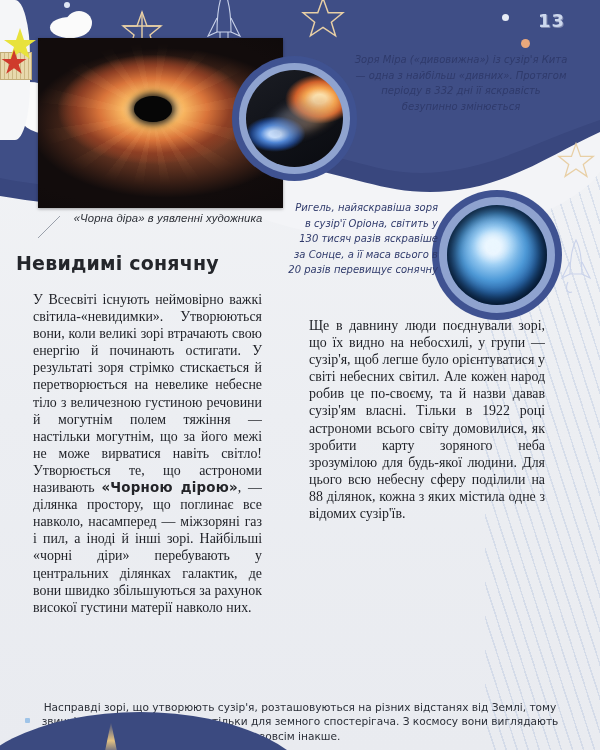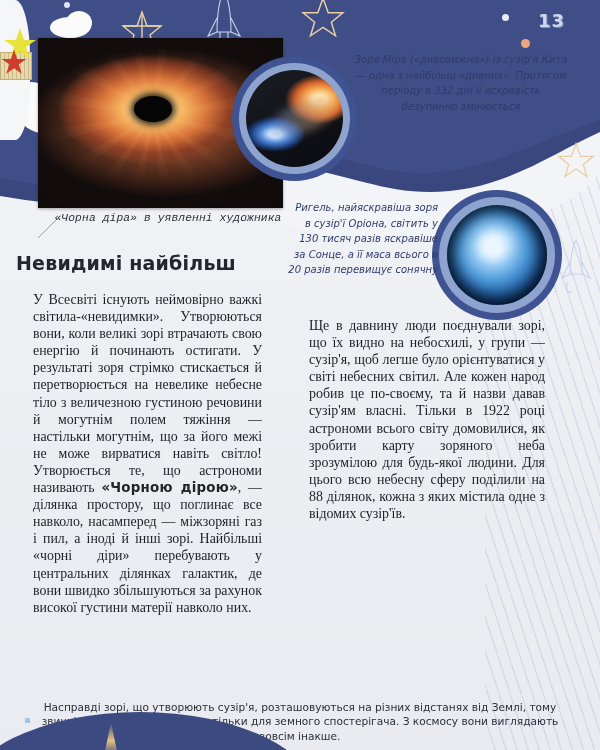--- a/index.html
+++ b/index.html
@@ -95,21 +95,21 @@
     background:
       radial-gradient(circle at 46% 42%, #eaf4ff 0 9%, #9fd0f5 22%, #4e9ad8 42%, #2b6aae 58%, #14447e 72%, #07243f 86%, #040d17 100%);
     box-shadow:inset 0 0 14px 6px rgba(2,10,22,.85);}
   .rigel-glow{position:absolute;left:28px;top:24px;width:44px;height:36px;border-radius:50%;
     background:radial-gradient(ellipse at 40% 40%, rgba(235,248,255,.85), rgba(150,210,245,0) 70%);
     filter:blur(3px);}
 
   
   .cap-photo{
     position:absolute;left:48px;top:212px;width:240px;
-    font-family:Liberation Mono, monospace;font-style:italic;
+    font-family:Liberation Sans, sans-serif;font-style:italic;
     font-size:11.3px;color:#2c2f36;letter-spacing:.1px;text-align:center;
   }
   .cap-leader{position:absolute;left:36px;top:214px;width:26px;height:26px;}
 
   .callout{
     position:absolute;font-family:"DejaVu Sans", sans-serif;
     font-style:italic;font-weight:normal;font-size:10px;
     color:#2f3a6b;line-height:15.6px;
   }
   .callout-mira{left:352px;top:52px;width:218px;text-align:center;}
@@ -239,21 +239,21 @@
 
   <svg class="cap-leader" viewBox="0 0 26 26">
     <path d="M24 2 L2 24" stroke="#9aa0ab" stroke-width="1" fill="none"></path>
   </svg>
   <div class="cap-photo">«Чорна діра» в уявленні художника</div>
 
   <div class="callout callout-mira">Зоря Міра («дивовижна») із сузір'я Кита — одна з найбільш «дивних». Протягом періоду в 332 дні її яскравість безупинно змінюється</div>
   <div class="callout callout-rigel">Ригель, найяскравіша зоря в сузір'ї Оріона, світить у 130 тисяч разів яскравіше за Сонце, а її маса всього в 20 разів перевищує сонячну</div>
 
   <div class="col col-left">
-    <h2 class="head">Невидимі найбільш</h2>
+    <h2 class="head">Невидимі сонячну</h2>
     <div class="body">
       <p><span>У Всесвіті існують неймовірно важкі світила-«невидимки». Утворюються вони, коли великі зорі втрачають свою енергію й починають остигати. У результаті зоря стрімко стискається й перетворюється на невелике небесне тіло з величезною густиною речовини й могутнім полем тяжіння — настільки могутнім, що за його межі не може вирватися навіть світло! Утворюється те, що астрономи називають </span><span class="bh-term">«Чорною дірою»</span><span>, — ділянка простору, що поглинає все навколо, насамперед — міжзоряні газ і пил, а іноді й інші зорі. Найбільші «чорні діри» перебувають у центральних ділянках галактик, де вони швидко збільшуються за рахунок високої густини матерії навколо них.</span></p>
     </div>
   </div>
 
   <div class="col col-right">
     <div class="body">
       <p>Ще в давнину люди поєднували зорі, що їх видно на небосхилі, у групи — сузір'я, щоб легше було орієнтуватися у світі небесних світил. Але кожен народ робив це по-своєму, та й назви давав сузір'ям власні. Тільки в 1922 році астрономи всього світу домовилися, як зробити карту зоряного неба зрозумілою для будь-якої людини. Для цього всю небесну сферу поділили на 88 ділянок, кожна з яких містила одне з відомих сузір'їв.</p>
     </div>
   </div>

